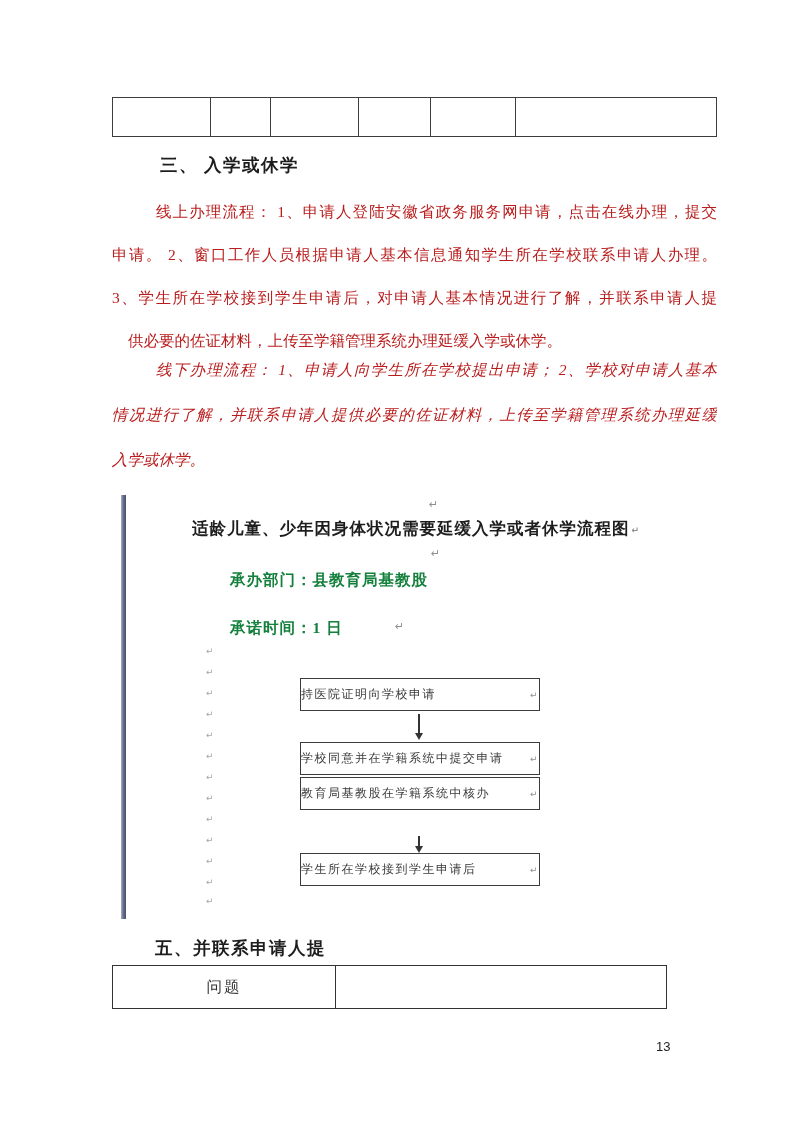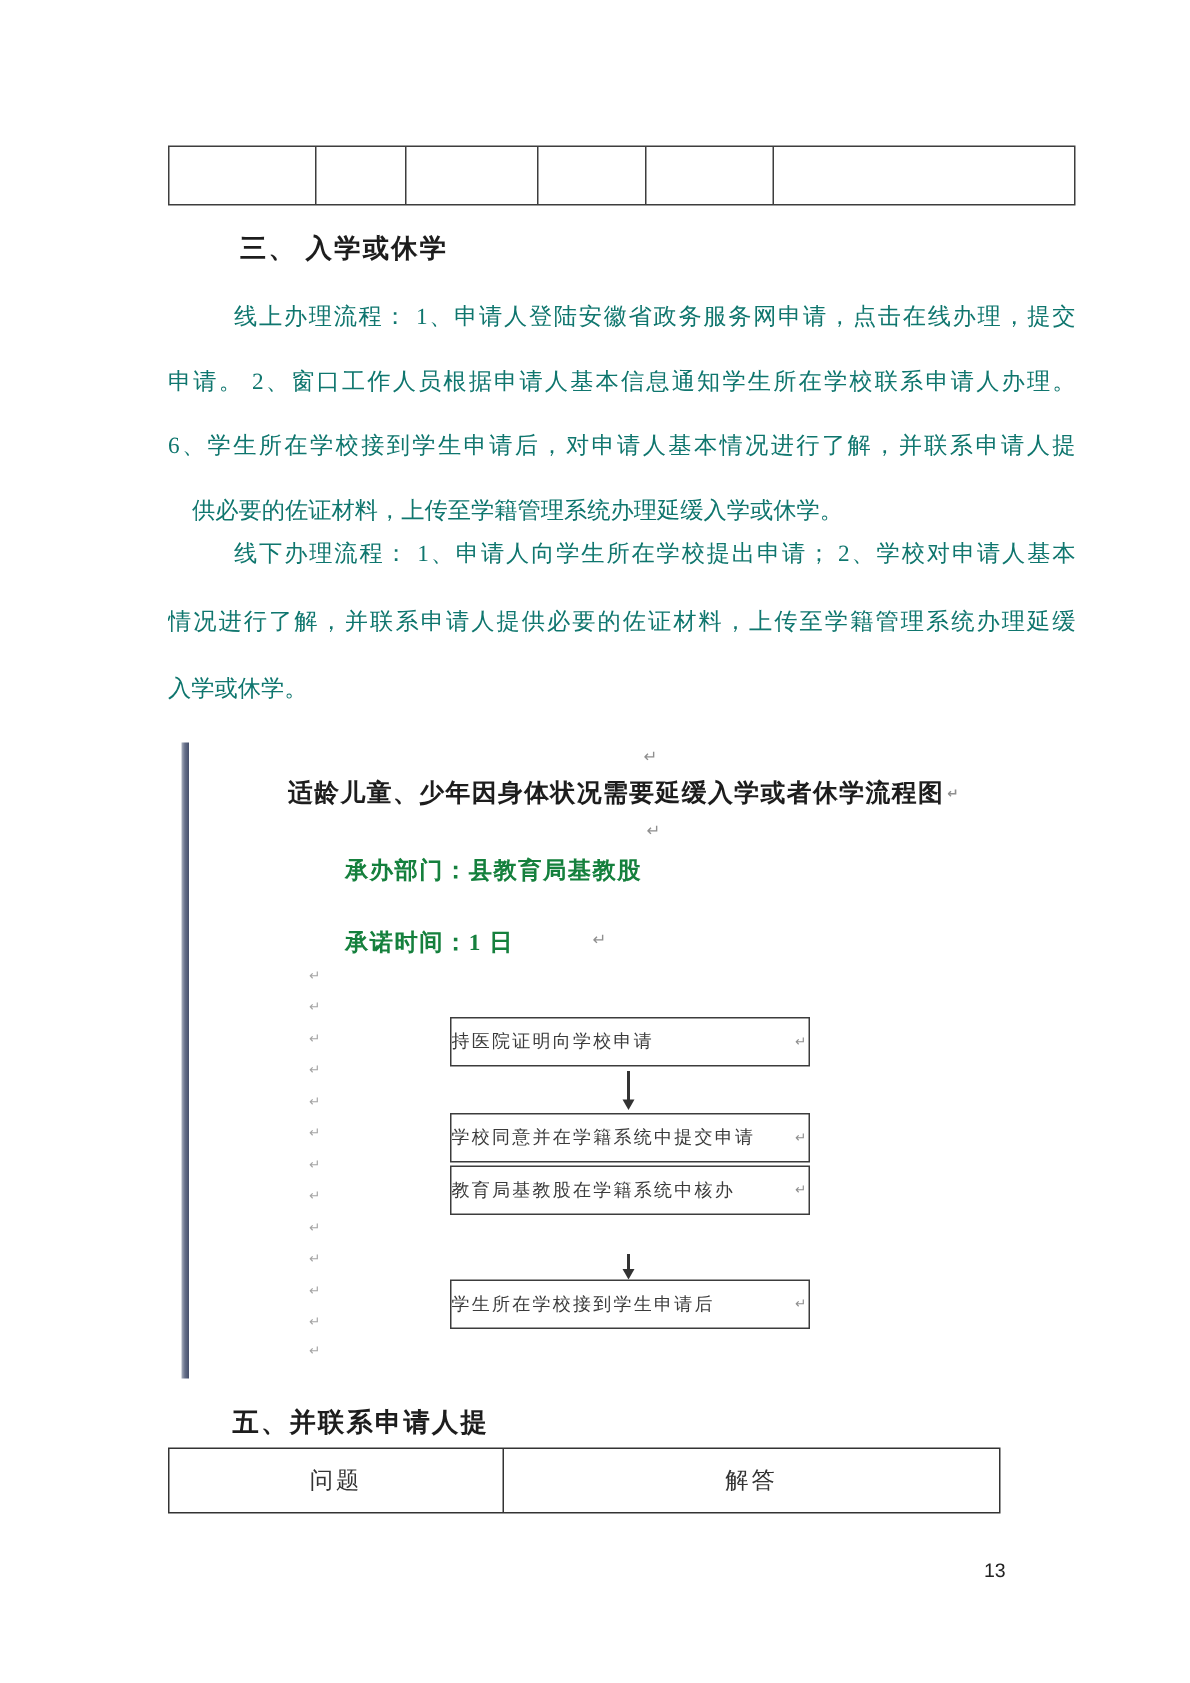--- a/index.html
+++ b/index.html
@@ -22,24 +22,24 @@
 
   
   .sec-heading{
     position:absolute;font-weight:bold;font-size:17.5px;color:#1d1d1d;
     letter-spacing:1.5px;white-space:nowrap;
   }
   .h3{left:160px;top:153px;}
   .h5{left:155px;top:936px;}
 
   
-  .para{position:absolute;left:112px;width:605px;font-size:15.5px;color:#0f766e;}
+  .para{position:absolute;left:112px;width:605px;font-size:15.5px;color:#b91c1c;}
   .p1{top:190px;}
   .p1 .pline{line-height:43px;height:43px;}
-  .p2{top:347px;}
+  .p2{top:347px;font-style:italic;}
   .p2 .pline{line-height:45px;height:45px;}
   .pline{white-space:nowrap;}
   .pline.full{text-align:justify;text-align-last:justify;white-space:normal;height:auto;overflow:hidden;}
   .pline.indent{text-indent:44px;}
   .pline.shift{padding-left:16px;}
 
   
   .vbar{
     position:absolute;left:121px;top:495px;width:5px;height:424px;
     background:linear-gradient(to right,#aab1bf 0%,#66708a 45%,#454f6b 100%);
@@ -115,21 +115,21 @@
     <div class="tcell" style="width:72px"></div>
     <div class="tcell" style="width:85px"></div>
     <div class="tcell"></div>
   </div>
 
   <div class="sec-heading h3">三、 入学或休学</div>
 
   <div class="para p1">
     <div class="pline full indent">线上办理流程： 1、申请人登陆安徽省政务服务网申请，点击在线办理，提交</div>
     <div class="pline full">申请。 2、窗口工作人员根据申请人基本信息通知学生所在学校联系申请人办理。</div>
-    <div class="pline full">6、学生所在学校接到学生申请后，对申请人基本情况进行了解，并联系申请人提</div>
+    <div class="pline full">3、学生所在学校接到学生申请后，对申请人基本情况进行了解，并联系申请人提</div>
     <div class="pline shift">供必要的佐证材料，上传至学籍管理系统办理延缓入学或休学。</div>
   </div>
 
   <div class="para p2">
     <div class="pline full indent">线下办理流程： 1、申请人向学生所在学校提出申请； 2、学校对申请人基本</div>
     <div class="pline full">情况进行了解，并联系申请人提供必要的佐证材料，上传至学籍管理系统办理延缓</div>
     <div class="pline">入学或休学。</div>
   </div>
 
   <div class="vbar"></div>
@@ -174,18 +174,17 @@
   <div class="fc-arrow fc-a3"></div>
   <div class="fc-box fc-box4">
       <span>学生所在学校接到学生申请后</span>
       <span class="pmark-inline">↵</span>
     </div>
 
   <div class="sec-heading h5">五、并联系申请人提</div>
 
   <div class="qa-table">
     <div class="qcell qa-cell-q">问题</div>
-    <div class="qcell qa-cell-a">解答</div>
   </div>
 
   <div class="page-number">13</div>
 
 </div>
 
 </body></html>

